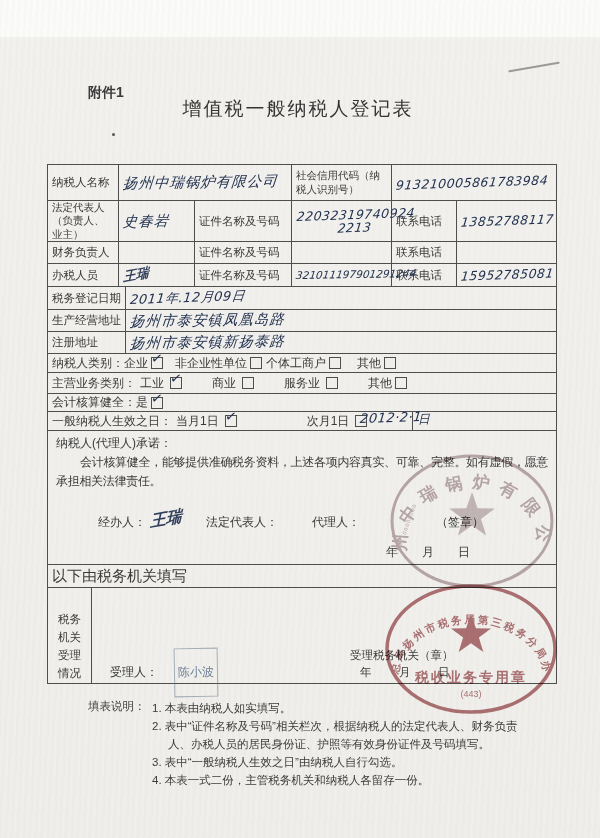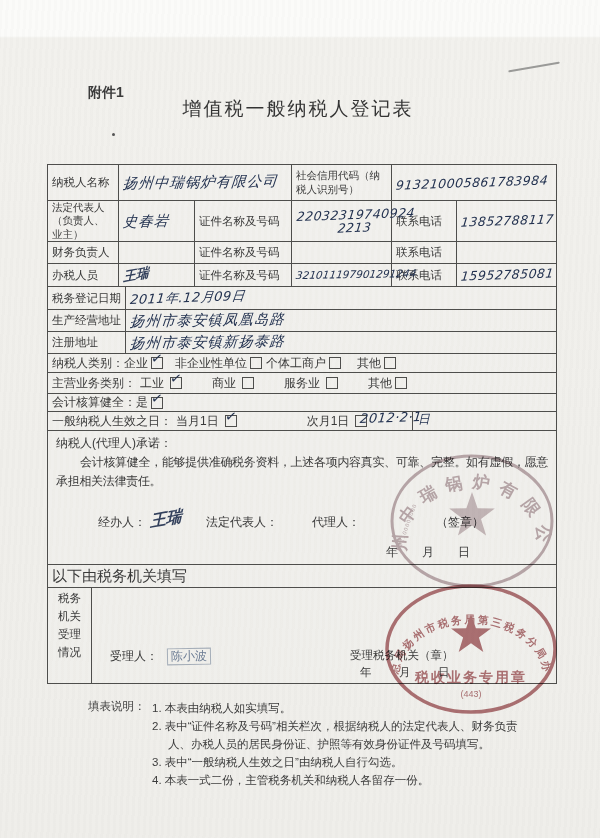--- a/index.html
+++ b/index.html
@@ -45,24 +45,24 @@
   .ck{position:absolute;left:-1px;top:-8px;font-size:14px;color:#233250;font-style:italic;transform:rotate(8deg);font-weight:bold;}
 
   
   .commit{display:block;padding:5px 8px;font-size:12px;position:relative;height:100%;box-sizing:border-box;}
   .commit p{margin:2px 0 0 0;text-indent:2em;line-height:1.6;letter-spacing:-.3px;}
   .sigline{position:absolute;top:84px;left:0;width:100%;font-size:12px;}
   .sigline .lab{position:absolute;white-space:nowrap;}
   .ymd1{position:absolute;left:338px;top:114px;font-size:12px;letter-spacing:6px;}
 
   
-  .side-col{flex-direction:column;justify-content:flex-start;font-size:11.5px;line-height:18px;text-align:center;}
+  .side-col{flex-direction:column;justify-content:flex-end;font-size:11.5px;line-height:18px;text-align:center;}
   .accept-cell{position:relative;}
   .acceptor{position:absolute;left:18px;top:60px;font-size:12px;}
-  .chop{display:inline-block;margin-left:6px;padding:0 3px;border:1px solid rgba(101,118,142,.6);
+  .chop{display:inline-block;margin-left:13px;padding:16px 3px;border:1px solid rgba(101,118,142,.6);
         color:#5d6f8a;font-size:12px;transform:rotate(-1deg);opacity:.9;}
   .authority{position:absolute;left:258px;top:60px;font-size:11.5px;white-space:nowrap;}
   .ymd2{position:absolute;left:268px;top:77px;font-size:11.5px;letter-spacing:8px;white-space:nowrap;}
   .r11-div{position:absolute;left:364px;top:0;bottom:0;width:0;border-left:1px solid #4e4e4c;}
   .r11-date{position:absolute;left:312px;top:-2px;}
   .r11-suffix{position:absolute;left:370px;top:0px;}
 
   
   .notes{position:absolute;left:88px;top:699px;width:452px;display:flex;font-size:11.5px;color:#3c3c3c;}
   .notes .nlabel{flex:none;width:64px;font-weight:normal;}

